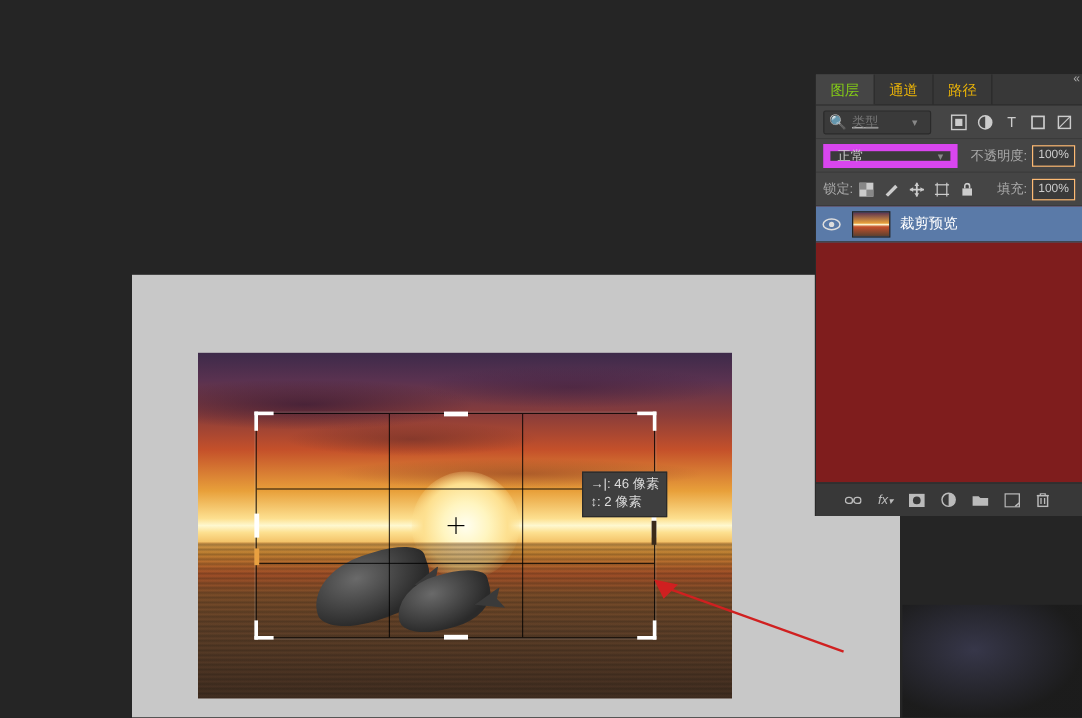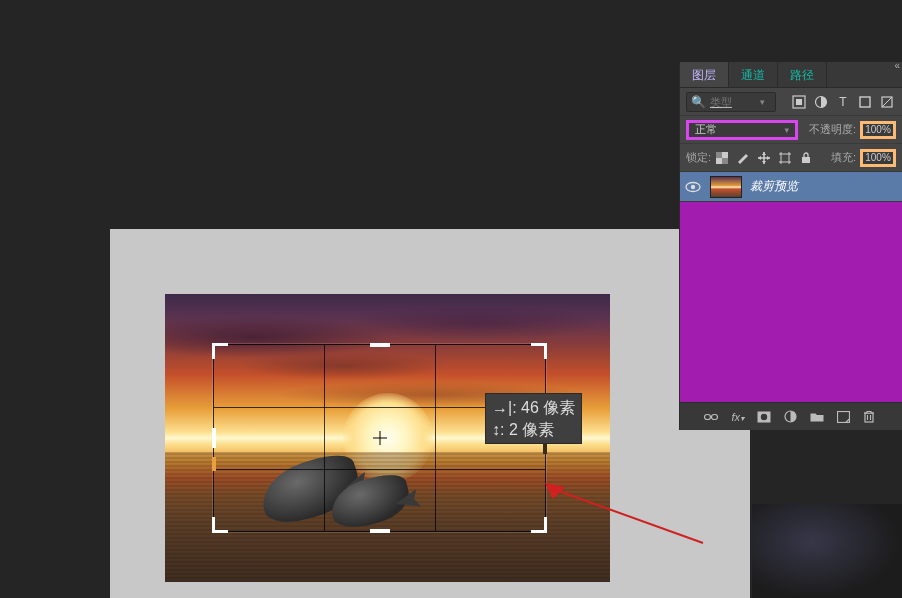--- a/index.html
+++ b/index.html
@@ -112,21 +112,21 @@
     .side-tick { position:absolute; background:#e8a040; }
     .st-l { left:-2px; top:60%; width:4px; height:14px; }
     .st-r { right:-2px; top:48%; width:4px; height:20px; background:#3a2a1a;}
 
     .tooltip-box {
       position: absolute;
       left: 271px; top: 48px;
       background: #3f3f3f;
       border: 1px solid #2a2a2a;
       padding: 3px 6px;
-      font-size: 16px;
+      font-size: 11px;
       color: #ddd;
       line-height: 1.35;
       white-space: nowrap;
     }
 
     
     .red-arrow {
       position: absolute;
       left: 543px; top: 481px;
       width: 170px; height: 70px;
@@ -142,56 +142,56 @@
       box-shadow: -1px 0 0 #2a2a2a;
       display: flex; flex-direction: column;
     }
     .panel-collapse {
       position:absolute; right:2px; top:-2px; color:#aaa; font-size:10px;
     }
     .tabs {
       display:flex; height:26px; background:#383838; border-bottom:1px solid #2a2a2a;
     }
     .tab {
-      padding: 5px 12px 4px; font-size:12px; color:#14b8a6; border-right:1px solid #2a2a2a;
+      padding: 5px 12px 4px; font-size:12px; color:#eab308; border-right:1px solid #2a2a2a;
       display:flex; align-items:center;
     }
-    .tab.active { background:#454545; color:#c4b5fd; }
+    .tab.active { background:#454545; color:#84cc16; }
     .row {
       display:flex; align-items:center; height:28px; padding:0 6px;
       border-bottom:1px solid #3a3a3a; gap:4px;
       background:#454545;
     }
     .search-wrap {
       display:flex; align-items:center; background:#3a3a3a;
       border:1px solid #2a2a2a; border-radius:2px; height:20px; padding:0 4px; gap:4px;
       width: 90px;
     }
     .search-wrap input {
       background:transparent; border:none; color:#ccc; font-size:11px; width:46px; outline:none;text-decoration:underline;
     }
     .chev { font-size:9px; color:#888; }
     .icon-btn {
       width:18px; height:18px; display:flex; align-items:center; justify-content:center;
       color:#ccc; font-size:12px;
     }
     .select-wrap {
-      background:#3a3a3a; border:3px solid #d946ef; height:20px; width:112px;
+      background:#3a3a3a; border:6px solid #d946ef; height:20px; width:112px;
       display:flex; align-items:center; padding:0 6px; justify-content:space-between;
       color:#ccc; font-size:11px;
     }
     .label-sm { font-size:11px; color:#aaa; }
     .num-input {
-      background:#3a3a3a; border:3px solid #fdba74; height:18px; width:36px;
+      background:#3a3a3a; border:1px solid #fdba74; height:18px; width:36px;
       color:#ccc; font-size:10px; text-align:center; display:flex; align-items:center; justify-content:center;
     }
     .lock-icons { display:flex; gap:7px; align-items:center; }
     .lock-icons .ic { width:14px; height:14px; display:flex; align-items:center; justify-content:center; color:#ccc; }
 
-    .layers-list { flex:1; background:#a21caf; min-height:230px;font-style:italic; }
+    .layers-list { flex:1; background:#7f1d1d; min-height:230px; }
     .layer-row {
       display:flex; align-items:center; height:30px;
       border-bottom:1px solid #3a3a3a;
     }
     .layer-row.selected { background:#5a7aa8; color:#fff; }
     .eye-col { width:26px; display:flex; align-items:center; justify-content:center; }
     .thumb {
       width:32px; height:22px; margin:0 4px; border:1px solid #222; background:#fff;
     }
     .thumb.img {

